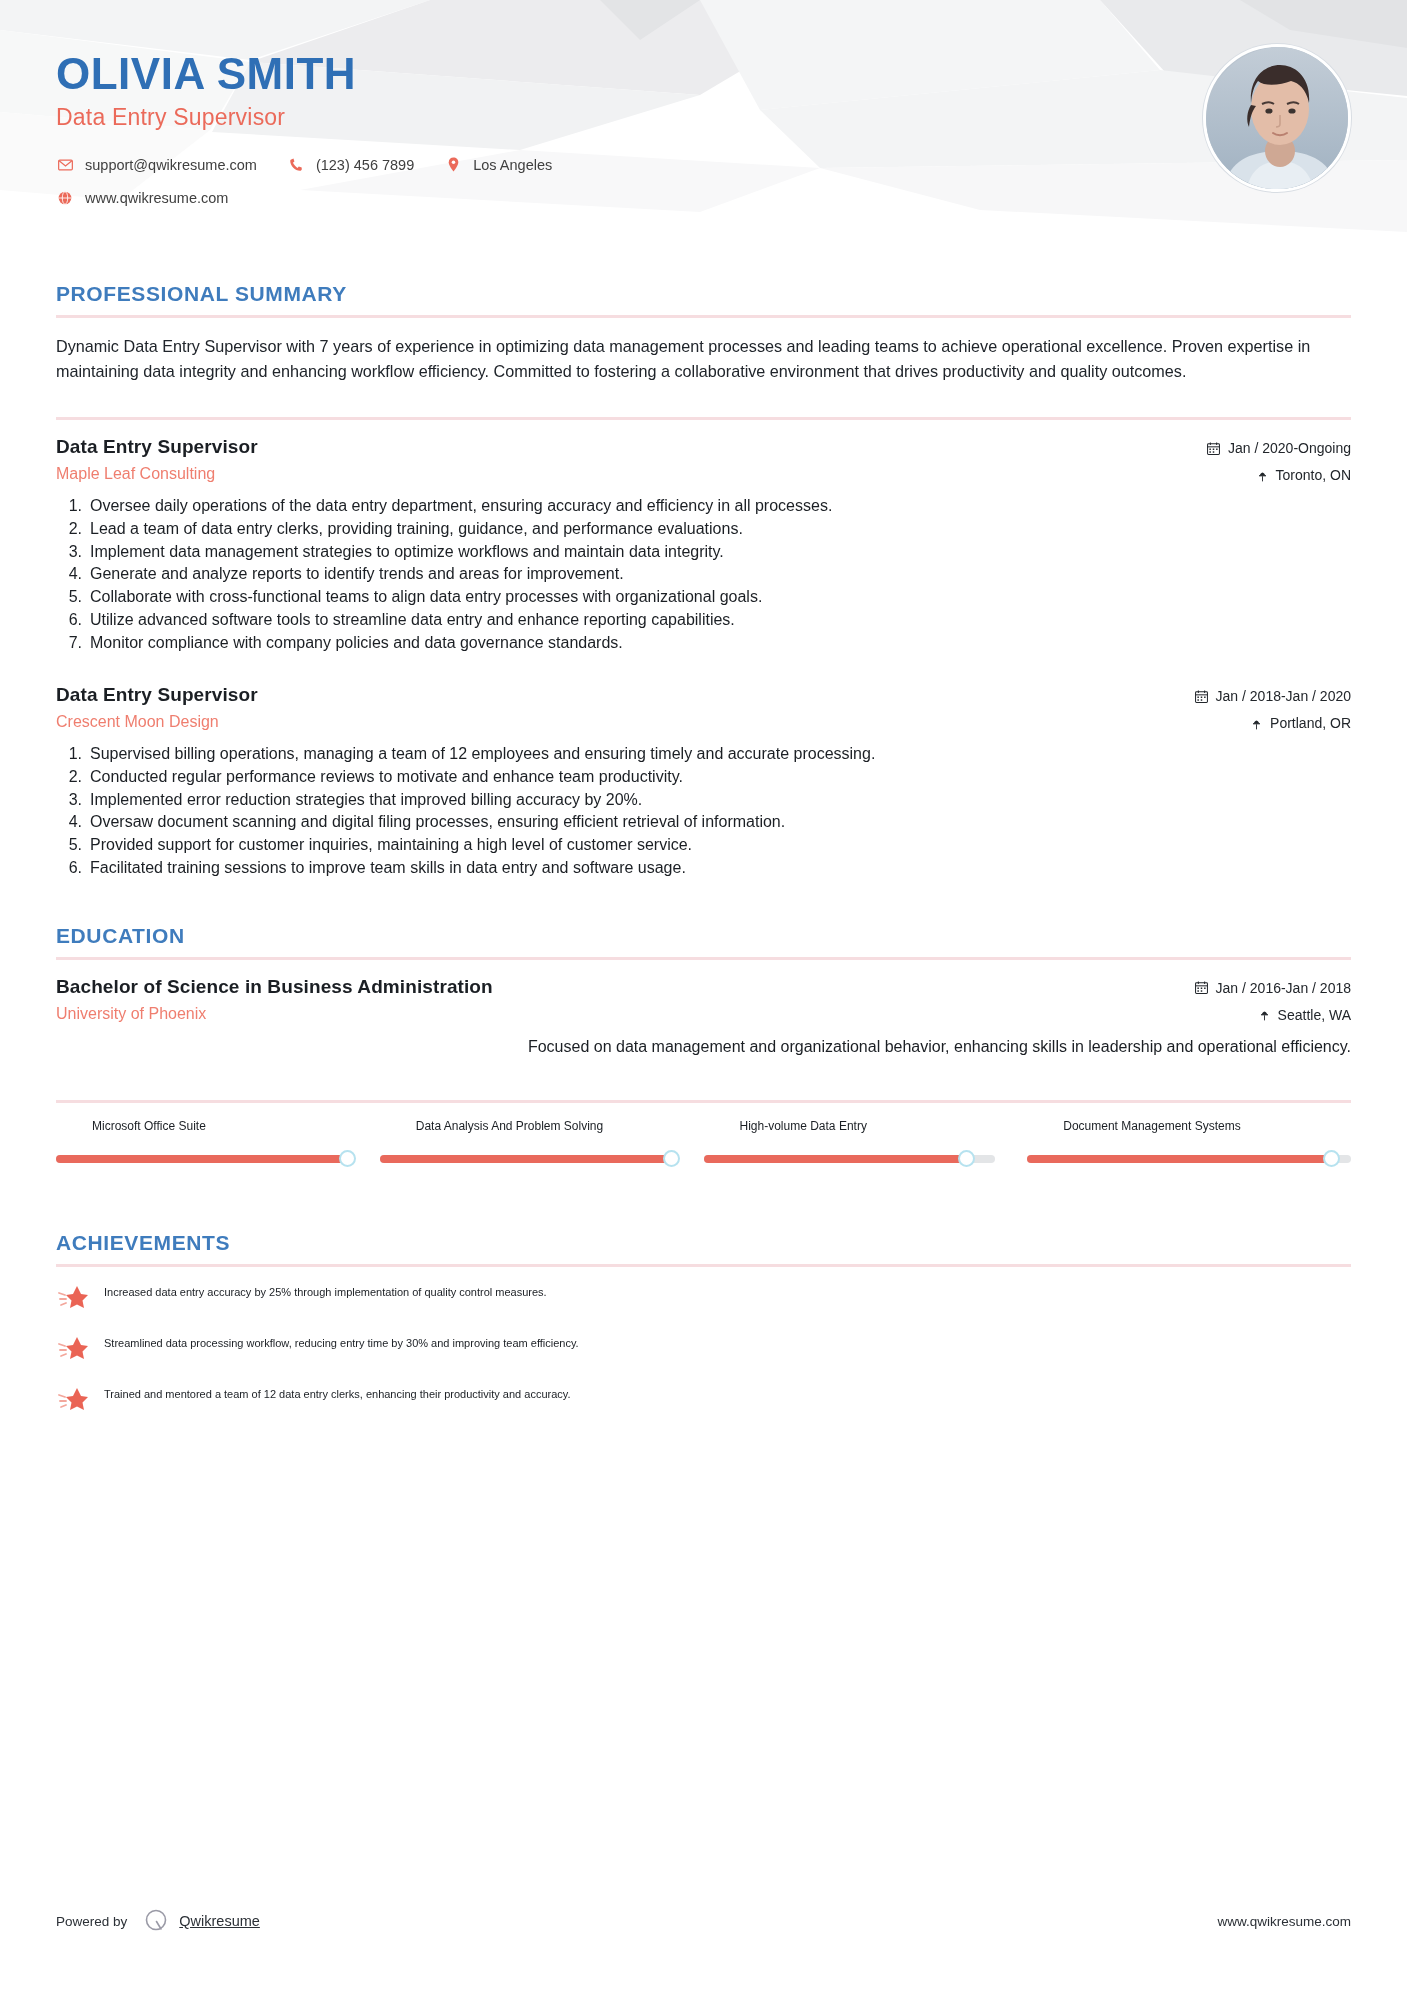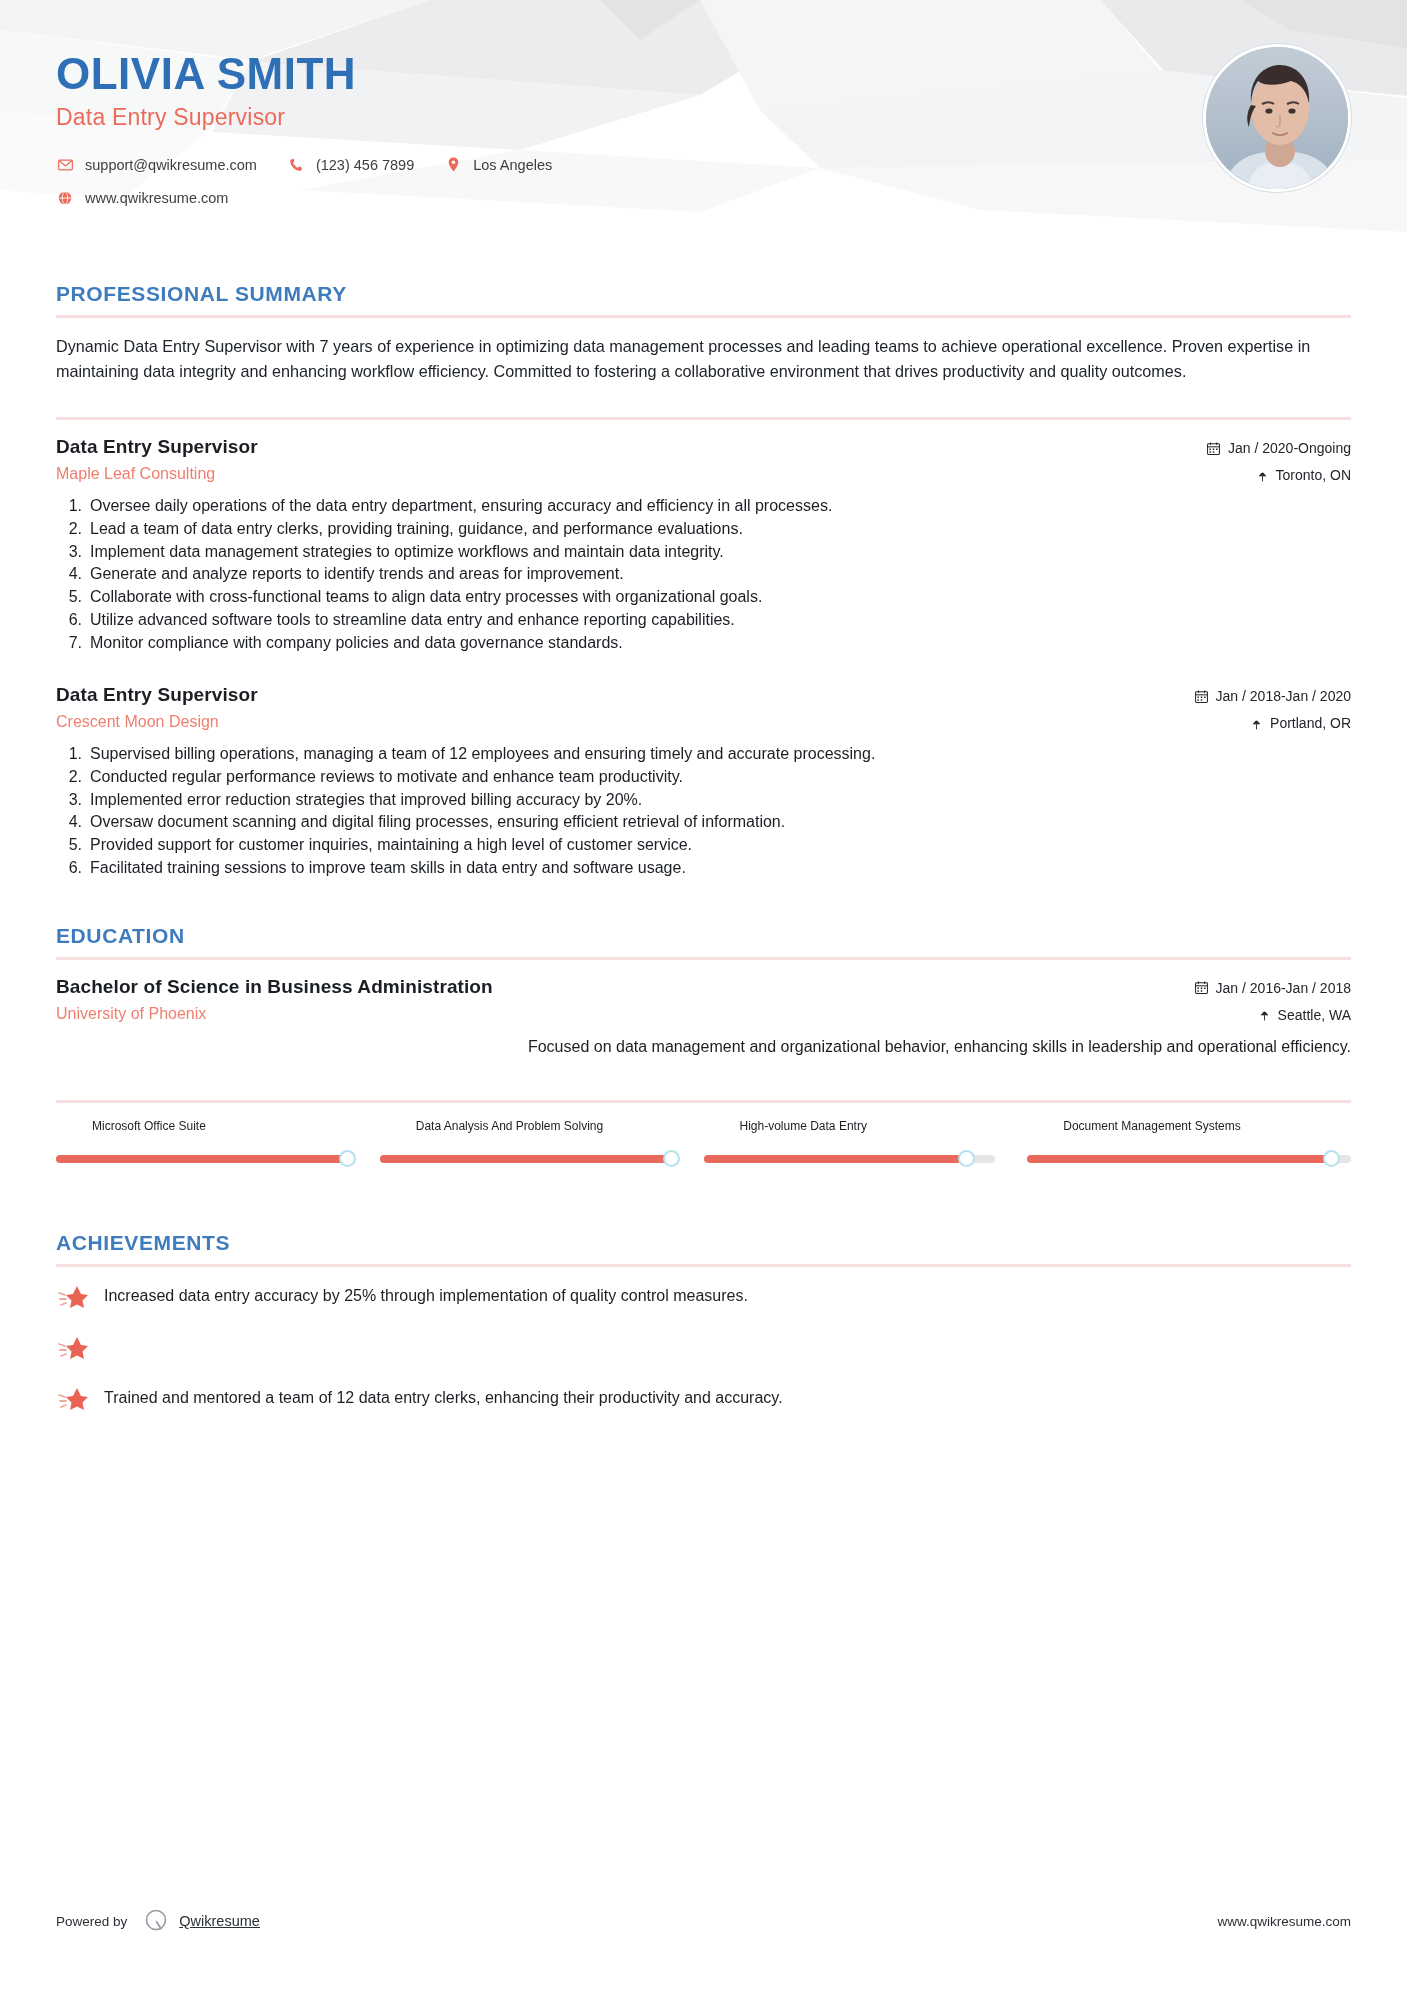--- a/index.html
+++ b/index.html
@@ -228,21 +228,21 @@
   .ach-icon {
     flex: 0 0 auto;
     width: 34px;
     margin-right: 14px;
     display: flex;
     align-items: center;
     justify-content: center;
     padding-top: 1px;
   }
   .ach-text {
-    font-size: 16px;
+    font-size: 11px;
     line-height: 1.42;
     color: #1b1f24;
     padding-top: 2px;
   }
 
   
   .footer {
     position: absolute;
     left: 56px;
     right: 56px;
@@ -606,20 +606,21 @@
       </div>
       <div class="ach">
         <span class="ach-icon">
           <svg width="30" height="28" viewBox="0 0 30 28">
               <path d="M1 9 L7 11" stroke="#f3a79c" stroke-width="1.8" stroke-linecap="round"></path>
               <path d="M2 15 L8 15" stroke="#f3a79c" stroke-width="1.8" stroke-linecap="round"></path>
               <path d="M3 21 L8 19" stroke="#f3a79c" stroke-width="1.8" stroke-linecap="round"></path>
               <path d="M19 2 L23 10 L30 11 L24.5 16.5 L26 24 L19 20.5 L12 24 L13.5 16.5 L8 11 L15 10 Z" fill="#ea6455"></path>
             </svg>
         </span>
+        <span class="ach-text">Streamlined data processing workflow, reducing entry time by 30% and improving team efficiency.</span>
       </div>
       <div class="ach">
         <span class="ach-icon">
           <svg width="30" height="28" viewBox="0 0 30 28">
               <path d="M1 9 L7 11" stroke="#f3a79c" stroke-width="1.8" stroke-linecap="round"></path>
               <path d="M2 15 L8 15" stroke="#f3a79c" stroke-width="1.8" stroke-linecap="round"></path>
               <path d="M3 21 L8 19" stroke="#f3a79c" stroke-width="1.8" stroke-linecap="round"></path>
               <path d="M19 2 L23 10 L30 11 L24.5 16.5 L26 24 L19 20.5 L12 24 L13.5 16.5 L8 11 L15 10 Z" fill="#ea6455"></path>
             </svg>
         </span>

